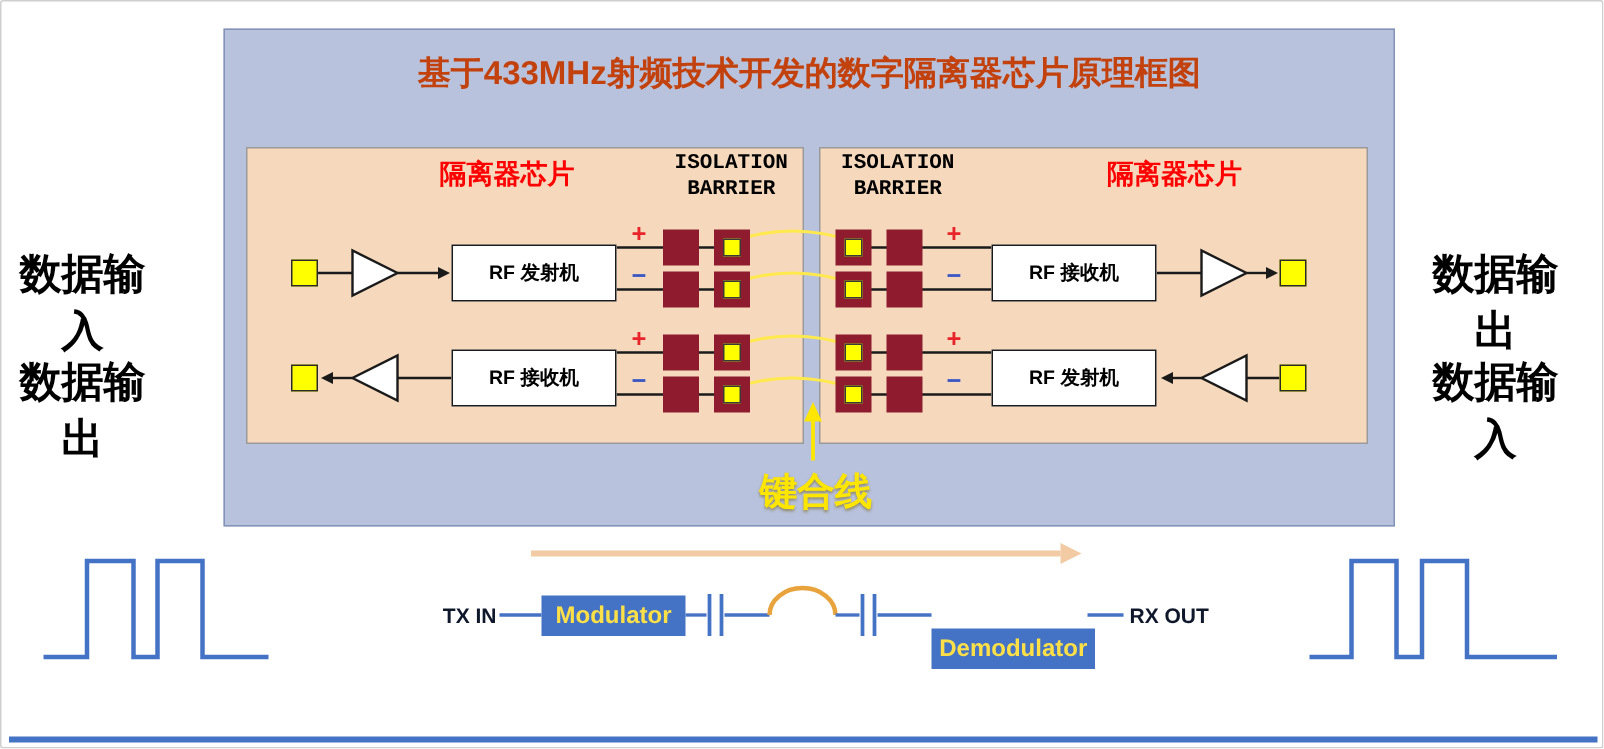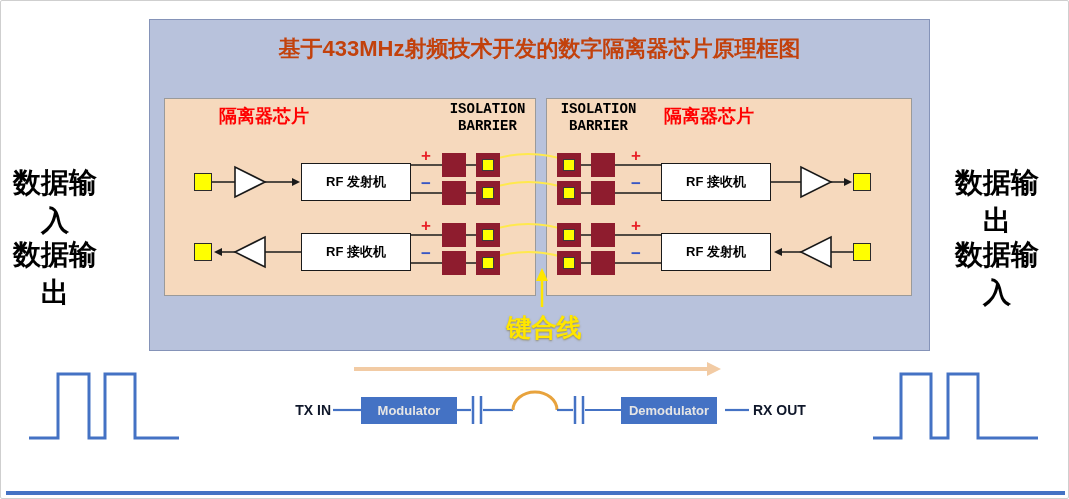--- a/index.html
+++ b/index.html
@@ -11,21 +11,21 @@
            background:#b8c2dc; border:1px solid #8593b8; }
   .title { position:absolute; left:158px; top:33px; width:761px; text-align:center;
            font-size:22px; font-weight:bold; color:#c2410c; }
 
   .chip { position:absolute; top:97px; height:198px; background:#f6d9bd; border:1px solid #9a9a9a; }
   .chip-left  { left:163px; width:372px; }
   .chip-right { left:545px; width:366px; }
 
   .overlay { position:absolute; left:0; top:0; width:1069px; height:499px; pointer-events:none; }
 
-  .red-label { position:absolute; color:#ff0000; font-weight:bold; font-size:18px; text-align:left; }
+  .red-label { position:absolute; color:#ff0000; font-weight:bold; font-size:18px; text-align:right; }
   .iso-label { position:absolute; color:#000; font-weight:bold; font-size:14px; line-height:17px; text-align:center; }
   .iso-label span { display:block;font-family:Liberation Mono, monospace; }
 
   .rf-box { position:absolute; width:110px; height:38px; background:#ffffff; border:1.5px solid #1a1a1a;
             display:flex; align-items:center; justify-content:center;
             font-size:13px; font-weight:bold; color:#000; }
 
   .sign { position:absolute; width:22px; text-align:center; font-size:17px; font-weight:bold; line-height:18px; }
   .sign.plus  { color:#e8232a; }
   .sign.minus { color:#3a57c4; }
@@ -34,24 +34,24 @@
   .pad-inner { position:absolute; left:6px; top:6px; width:12px; height:12px;
                background:#ffff00; border:1px solid #3a3a3a; }
   .io-pad { position:absolute; width:18px; height:18px; background:#ffff00; border:1px solid #2a2a2a; }
 
   .side-label { position:absolute; width:96px; text-align:center; font-size:28px; font-weight:bold; color:#000; }
 
   .bond-label { position:absolute; left:504px; top:310px; width:78px; text-align:center;
                 color:#ffe600; font-weight:bold; font-size:25px;
                 text-shadow:0 1px 2px rgba(110,90,0,0.55); }
 
-  .mod-box { position:absolute; top:396px; height:27px; background:#4472c4; color:#e5e5e5;
-             font-weight:bold; font-size:13px; display:flex; align-items:center; justify-content:center; }
+  .mod-box { position:absolute; top:396px; height:27px; background:#4472c4; color:#fde047;
+             font-weight:bold; font-size:16px; display:flex; align-items:center; justify-content:center; }
   .mod-box.modulator   { left:360px; width:96px; }
-  .mod-box.demodulator { left:620px; width:96px; }
+  .mod-box.demodulator { left:620px; width:109px;margin-top:22px; }
 
   .flow-label { position:absolute; font-size:14px; font-weight:bold; color:#0f172a; }
   .caption { position:absolute; left:430px; top:460px; width:220px; text-align:center;
              font-size:16px; font-weight:bold; color:#000; }
   .bottom-bar { position:absolute; left:5px; top:490px; width:1059px; height:4px; background:#4472c4; }
 
   
   .wire { stroke:#1a1a1a; stroke-width:1.6; }
   .arrow { fill:#1a1a1a; }
   .buf { fill:#ffffff; stroke:#1a1a1a; stroke-width:1.6; }

